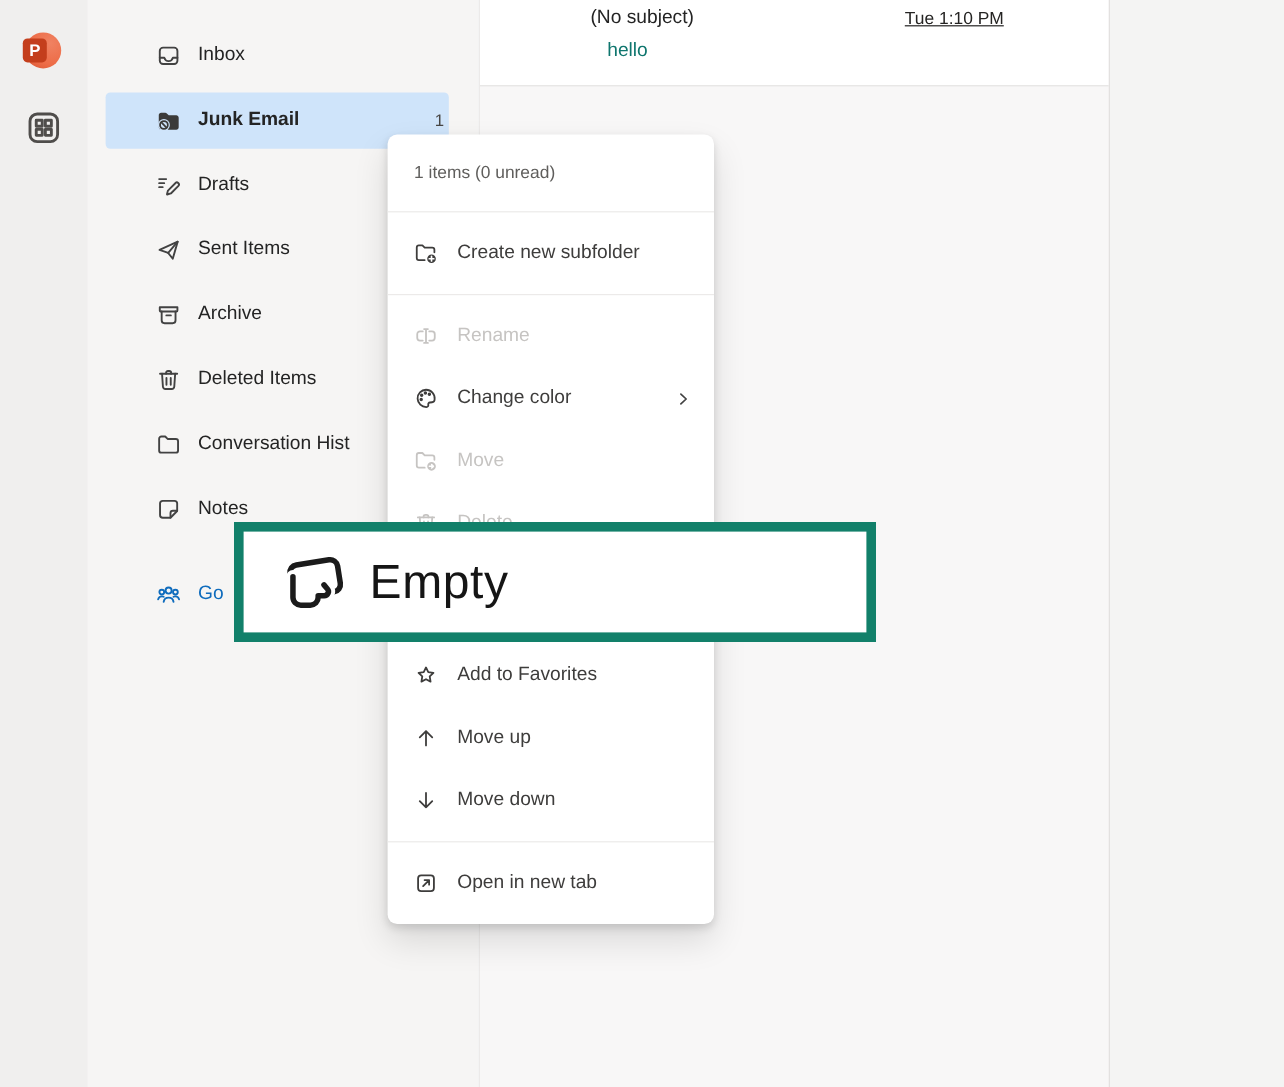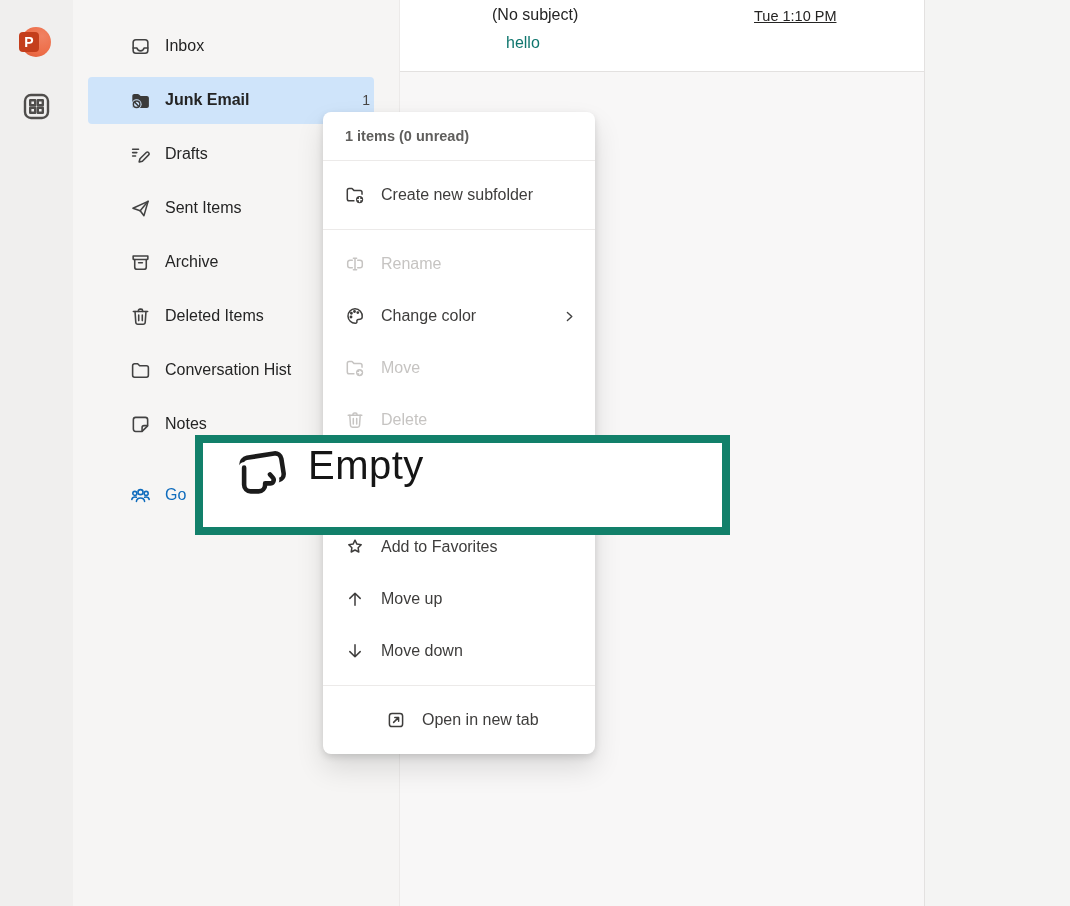--- a/index.html
+++ b/index.html
@@ -40,36 +40,36 @@
   .mail-subject { position:absolute; left:92px; top:6px; font-size:16px; color:#242424; }
   .mail-preview { position:absolute; left:106px; top:34px; font-size:16px; color:#0f766e; }
   .mail-time { position:absolute; left:354px; top:8px; font-size:14.5px; color:#252423;text-decoration:underline; }
   
   .readpane { position:absolute; left:924px; top:0; width:146px; height:906px;
               background:#f4f4f3; border-left:1px solid #e3e1e0; }
   
   .menu { position:absolute; left:323px; top:112px; width:272px; background:#fff;
           border-radius:8px; z-index:5;
           box-shadow:0 3px 7px rgba(0,0,0,.13), 0 14px 28px rgba(0,0,0,.12); }
-  .menu-header { height:49px; display:flex; align-items:center; padding:0 22px;
-          font-size:14.5px; font-weight:bold; color:#5f5e5c;
+  .menu-header { height:65px; display:flex; align-items:center; padding:0 22px;
+          font-size:14.5px; font-weight:normal; color:#5f5e5c;
           border-bottom:1px solid #eceae9; }
   .menu-section { padding:8px 0; border-bottom:1px solid #eceae9; }
-  .menu-section:last-child { border-bottom:none;margin-left:41px; }
+  .menu-section:last-child { border-bottom:none; }
   .mi { height:52px; display:flex; align-items:center; gap:16px;
         padding:0 18px 0 22px; font-size:16px; color:#3e3d3c; cursor:pointer; }
   .mi .micon { width:20px; height:20px; flex:0 0 20px; display:flex; }
   .mi .milabel { flex:1; white-space:nowrap; }
   .mi.disabled { color:#c6c4c2; cursor:default; }
   .mi .chev { width:15px; height:15px; display:flex; }
   .mi.spacer { height:58px; cursor:default; }
   
   .annot { position:absolute; left:195px; top:435px; width:535px; height:100px;
            background:#fff; border:8px solid #12806a; z-index:10;
-           display:flex; align-items:flex-start; gap:17px; padding-left:30px; cursor:pointer; }
+           display:flex; align-items:center; gap:17px; padding-left:30px; cursor:pointer; }
   .annot .aicon { width:58px; height:58px; display:flex; }
   .annot .alabel { font-size:40px; color:#151515; letter-spacing:.5px; }
   svg { display:block; width:100%; height:100%; }
 </style>
 </head>
 <body>
 
 <div class="rail">
   <div class="ppt-btn">
     <div class="ppt-circle"></div>

